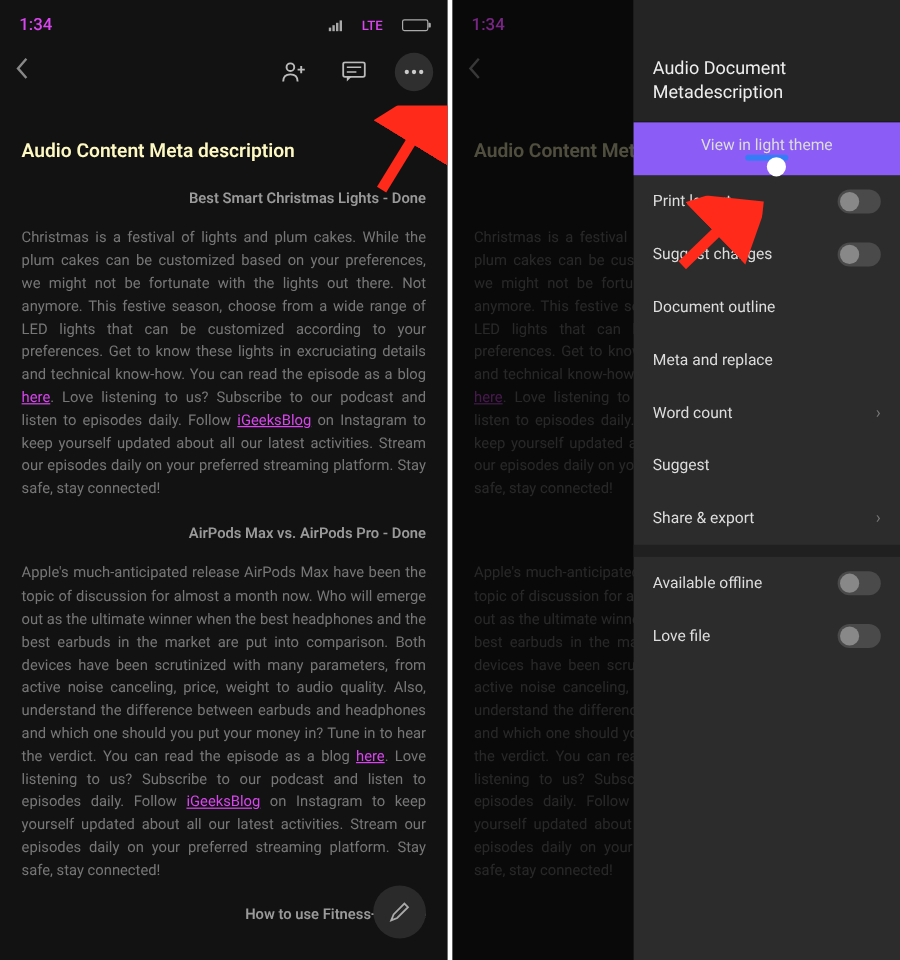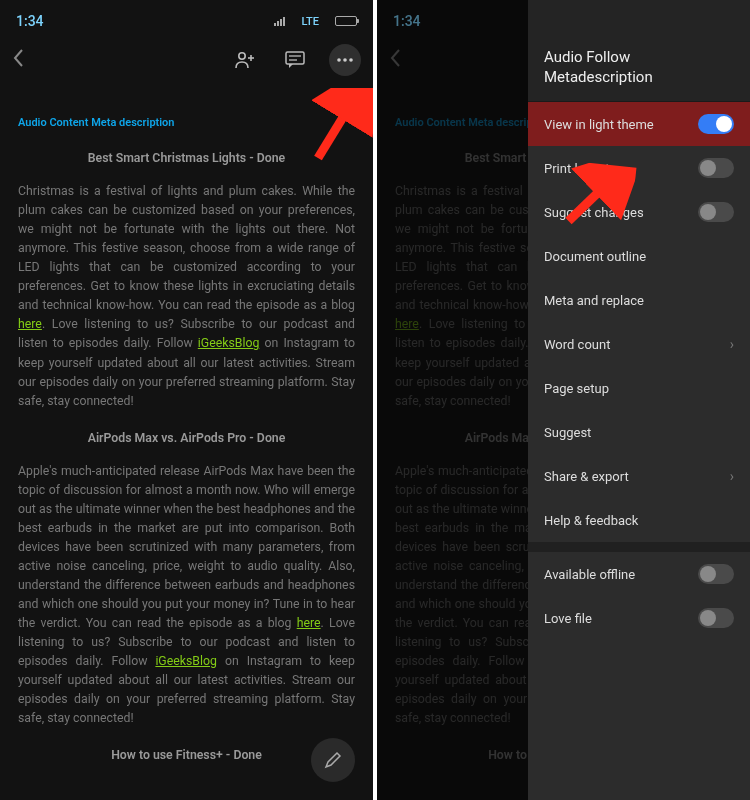--- a/index.html
+++ b/index.html
@@ -19,21 +19,21 @@
       color: #9a9a9a;
       position: relative;
       overflow: hidden;
     }
     .status-bar {
       display: flex;
       justify-content: space-between;
       align-items: center;
       padding: 10px 16px 4px;
       height: 36px;
-      color: #7dd3fc;
+      color: #d946ef;
       font-size: 14px;
       font-weight: 500;
     }
     .status-right { display: flex; align-items: center; gap: 16px; font-size: 11px; }
     .signal-bars { display: inline-flex; align-items: flex-end; gap: 1px; }
     .signal-bars span { width: 2px; background: #aaa; display: inline-block; }
     .sb1 { height: 3px; } .sb2 { height: 5px; } .sb3 { height: 7px; } .sb4 { height: 9px; }
     .battery { width: 22px; height: 10px; border: 1px solid #aaa; border-radius: 2px; position: relative; }
     .battery::after { content: ""; position: absolute; right: -3px; top: 2px; width: 2px; height: 4px; background: #aaa; border-radius: 0 1px 1px 0; }
     .battery-fill { background: #aaa; height: 100%; width: 45%; }
@@ -47,24 +47,24 @@
     .tb-right { margin-left: auto; display: flex; align-items: center; gap: 18px; }
     .back-chevron { font-size: 22px; color: #888; }
     .icon-circle, .icon-plain { width: 32px; height: 32px; display: flex; align-items: center; justify-content: center; border-radius: 50%; color: #bbb; }
     .icon-circle { background: #2f2f2f; }
     .doc {
       padding: 12px 18px 80px;
       font-size: 12.3px;
       line-height: 1.55;
       text-align: justify;
     }
-    .doc h3.title { color: #0ea5e9; font-weight: 600; font-size: 11px; margin: 18px 0 14px; text-align: left; }
-    .doc h4.sub { color: #9a9a9a; font-weight: 600; font-size: 12.3px; margin: 18px 0 14px; text-align: center; }
+    .doc h3.title { color: #fef9c3; font-weight: 600; font-size: 16px; margin: 18px 0 14px; text-align: left; }
+    .doc h4.sub { color: #9a9a9a; font-weight: 600; font-size: 12.3px; margin: 18px 0 14px; text-align: right; }
     .doc p { margin-bottom: 18px; color: #777; }
-    .doc a { color: #84cc16; text-decoration: underline; margin-top: 40px; }
+    .doc a { color: #d946ef; text-decoration: underline; margin-top: 40px; }
     .fab { position: absolute; right: 18px; bottom: 18px; width: 44px; height: 44px; border-radius: 50%; background: #2a2a2a; display: flex; align-items: center; justify-content: center; color: #aaa; }
     .dim-overlay {
       position: absolute;
       inset: 0;
       background: rgba(0,0,0,0.45);
     }
     .menu-sheet {
       position: absolute;
       top: 0;
       right: 0;
@@ -86,21 +86,21 @@
       padding-top: 48px;
     }
     .menu-item, .menu-item-toggle {
       display: flex;
       align-items: center;
       justify-content: space-between;
       padding: 12px 16px;
       height: 44px;
       color: #ddd;
     }
-    .menu-item-toggle.hl { background: #7f1d1d; }
+    .menu-item-toggle.hl { background: #8b5cf6; flex-direction: column; }
     .menu-chevron { color: #777; font-size: 14px; }
     .toggle {
       width: 36px; height: 20px; border-radius: 10px; background: #4a4a4a; position: relative;
     }
     .toggle.on { background: #347df6; }
     .toggle .knob { position: absolute; top: 2px; left: 2px; width: 16px; height: 16px; border-radius: 50%; background: #888; }
     .toggle.on .knob { left: 18px; background: #fff; }
     .spacer-bottom { flex: 1; }
     
     .arrow1 { position: absolute; left: 308px; top: 88px; width: 80px; height: 80px; pointer-events: none; }
@@ -213,21 +213,21 @@
     <h4 class="sub">Best Smart Christmas Lights - Done</h4>
     <p><span>Christmas is a festival of lights and plum cakes. While the plum cakes can be customized based on your preferences, we might not be fortunate with the lights out there. Not anymore. This festive season, choose from a wide range of LED lights that can be customized according to your preferences. Get to know these lights in excruciating details and technical know-how. You can read the episode as a blog </span><a>here</a><span>. Love listening to us? Subscribe to our podcast and listen to episodes daily. Follow </span><a>iGeeksBlog</a><span> on Instagram to keep yourself updated about all our latest activities. Stream our episodes daily on your preferred streaming platform. Stay safe, stay connected!</span></p>
     <h4 class="sub">AirPods Max vs. AirPods Pro - Done</h4>
     <p><span>Apple's much-anticipated release AirPods Max have been the topic of discussion for almost a month now. Who will emerge out as the ultimate winner when the best headphones and the best earbuds in the market are put into comparison. Both devices have been scrutinized with many parameters, from active noise canceling, price, weight to audio quality. Also, understand the difference between earbuds and headphones and which one should you put your money in? Tune in to hear the verdict. You can read the episode as a blog </span><a>here</a><span>. Love listening to us? Subscribe to our podcast and listen to episodes daily. Follow </span><a>iGeeksBlog</a><span> on Instagram to keep yourself updated about all our latest activities. Stream our episodes daily on your preferred streaming platform. Stay safe, stay connected!</span></p>
     <h4 class="sub">How to use Fitness+ - Done</h4>
   </div>
   <div class="dim-overlay"></div>
 
   <div class="menu-sheet">
     <div class="menu-header">
-      <span>Audio Follow</span><br>
+      <span>Audio Document</span><br>
       <span>Metadescription</span>
     </div>
     <div class="menu-item-toggle hl">
       <span>View in light theme</span>
       <span class="toggle on">
           <span class="knob"></span>
         </span>
     </div>
     <div class="menu-item-toggle">
       <span>Print layout</span>
@@ -245,31 +245,25 @@
       <span>Document outline</span>
     </div>
     <div class="menu-item">
       <span>Meta and replace</span>
     </div>
     <div class="menu-item">
       <span>Word count</span>
       <span class="menu-chevron">›</span>
     </div>
     <div class="menu-item">
-      <span>Page setup</span>
-    </div>
-    <div class="menu-item">
       <span>Suggest</span>
     </div>
     <div class="menu-item">
       <span>Share &amp; export</span>
       <span class="menu-chevron">›</span>
-    </div>
-    <div class="menu-item">
-      <span>Help &amp; feedback</span>
     </div>
     <div class="menu-divider"></div>
     <div class="menu-item-toggle">
       <span>Available offline</span>
       <span class="toggle">
           <span class="knob"></span>
         </span>
     </div>
     <div class="menu-item-toggle">
       <span>Love file</span>

